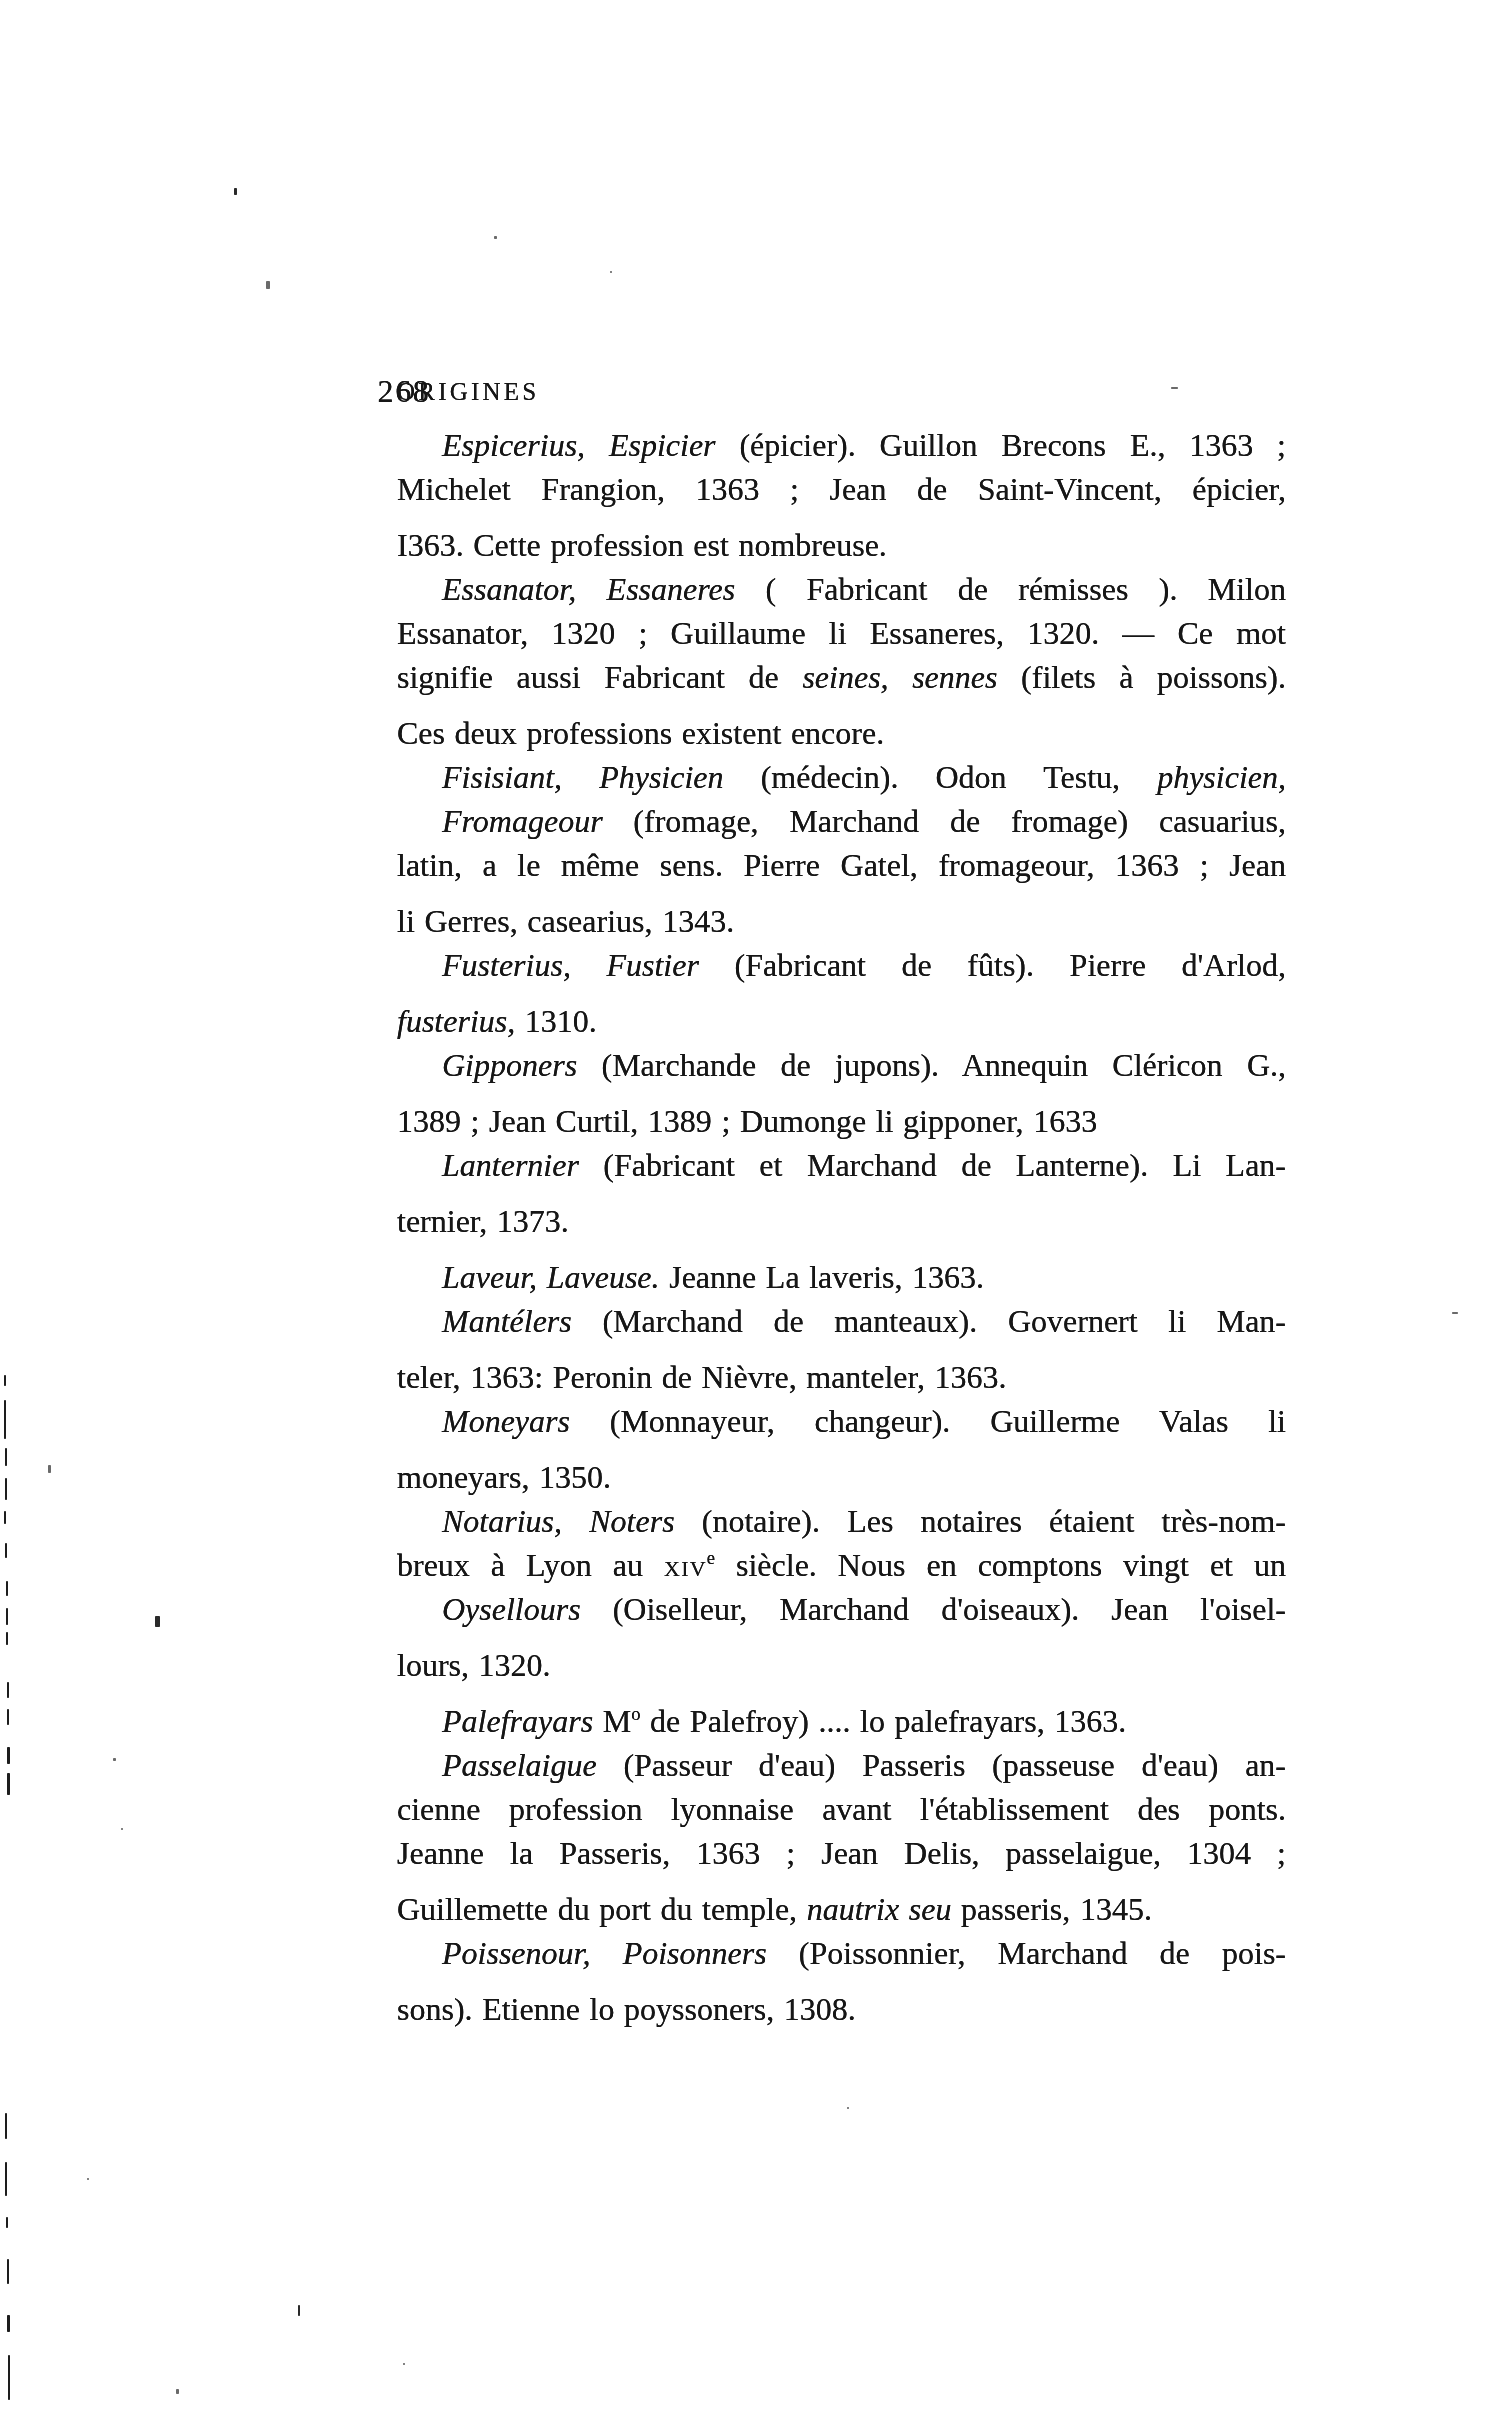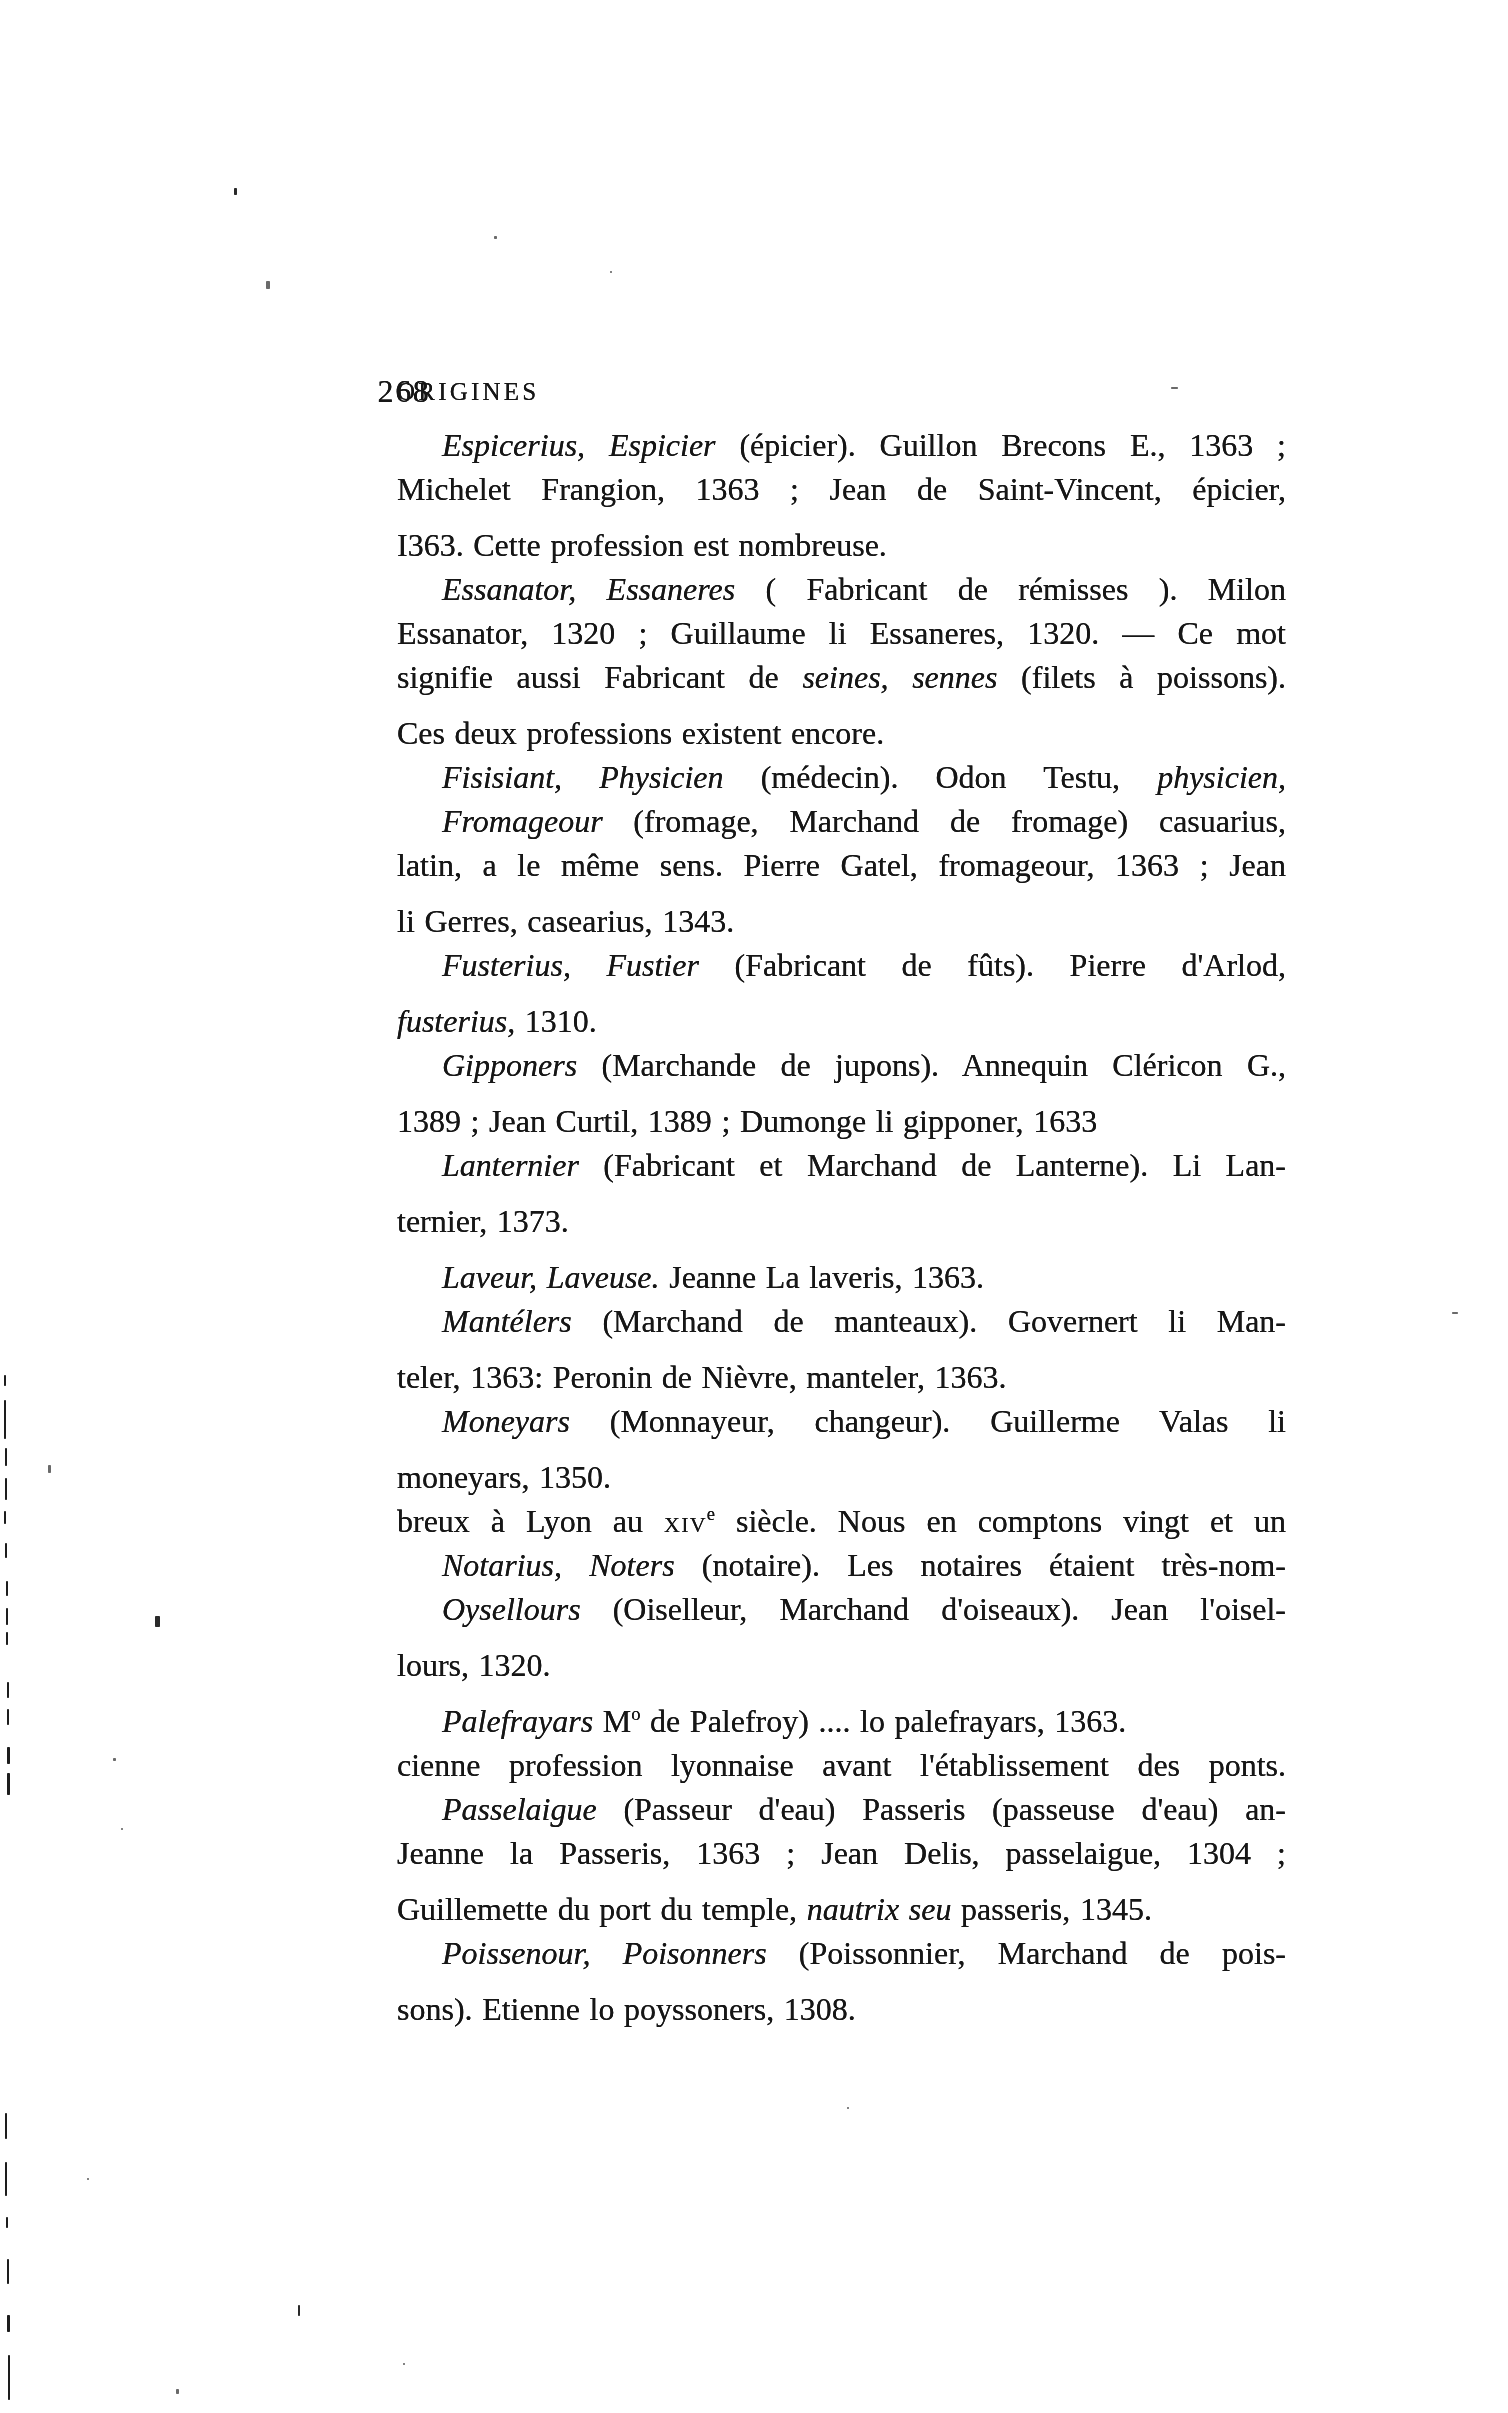--- a/index.html
+++ b/index.html
@@ -100,33 +100,33 @@
         </div>
         <div class="para">
           <div class="line first"><span class="i">Mantélers</span><span> (Marchand de manteaux). Governert li Man-</span></div>
           <div class="line last"><span>teler, 1363: Peronin de Nièvre, manteler, 1363.</span></div>
         </div>
         <div class="para">
           <div class="line first"><span class="i">Moneyars</span><span> (Monnayeur, changeur). Guillerme Valas li</span></div>
           <div class="line last"><span>moneyars, 1350.</span></div>
         </div>
         <div class="para">
+          <div class="line first"><span class="i">Notarius, Noters</span><span> (notaire). Les notaires étaient très-nom-</span></div>
           <div class="line"><span>breux à Lyon au </span><span class="sc">xiv</span><span class="sup">e</span><span> siècle. Nous en comptons vingt et un</span></div>
-          <div class="line first"><span class="i">Notarius, Noters</span><span> (notaire). Les notaires étaient très-nom-</span></div>
         </div>
         <div class="para">
           <div class="line first"><span class="i">Oysellours</span><span> (Oiselleur, Marchand d'oiseaux). Jean l'oisel-</span></div>
           <div class="line last"><span>lours, 1320.</span></div>
         </div>
         <div class="para">
           <div class="line first last"><span class="i">Palefrayars</span><span> M</span><span class="sup">o</span><span> de Palefroy) .... lo palefrayars, 1363.</span></div>
         </div>
         <div class="para">
+          <div class="line first"><span class="i">Passelaigue</span><span> (Passeur d'eau) Passeris (passeuse d'eau) an-</span></div>
           <div class="line"><span>cienne profession lyonnaise avant l'établissement des ponts.</span></div>
-          <div class="line first"><span class="i">Passelaigue</span><span> (Passeur d'eau) Passeris (passeuse d'eau) an-</span></div>
           <div class="line"><span>Jeanne la Passeris, 1363 ; Jean Delis, passelaigue, 1304 ;</span></div>
           <div class="line last"><span>Guillemette du port du temple, </span><span class="i">nautrix seu</span><span> passeris, 1345.</span></div>
         </div>
         <div class="para">
           <div class="line first"><span class="i">Poissenour, Poisonners</span><span> (Poissonnier, Marchand de pois-</span></div>
           <div class="line last"><span>sons). Etienne lo poyssoners, 1308.</span></div>
         </div>
       </div>
   </div>
 

